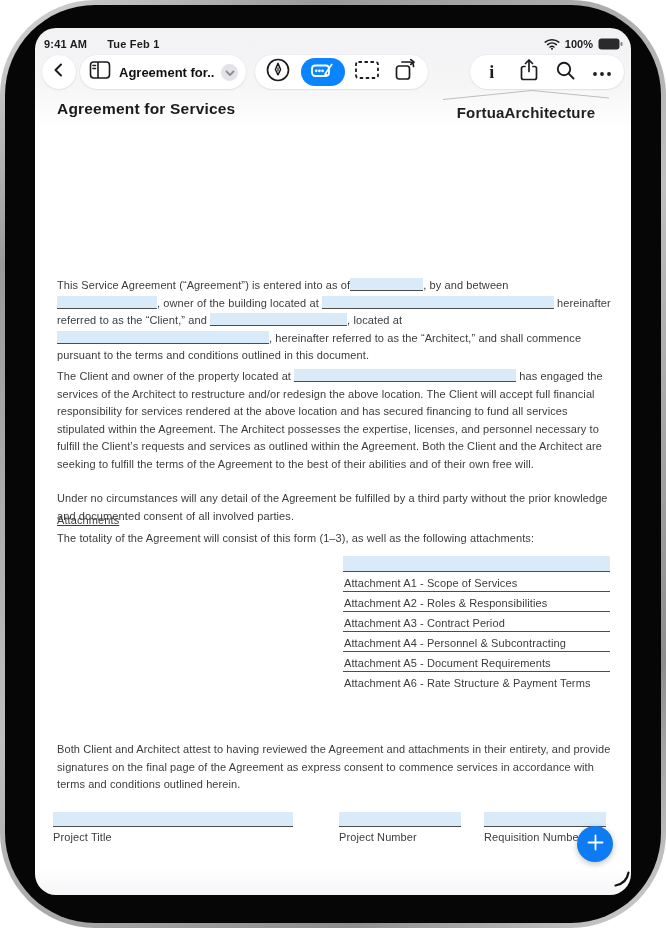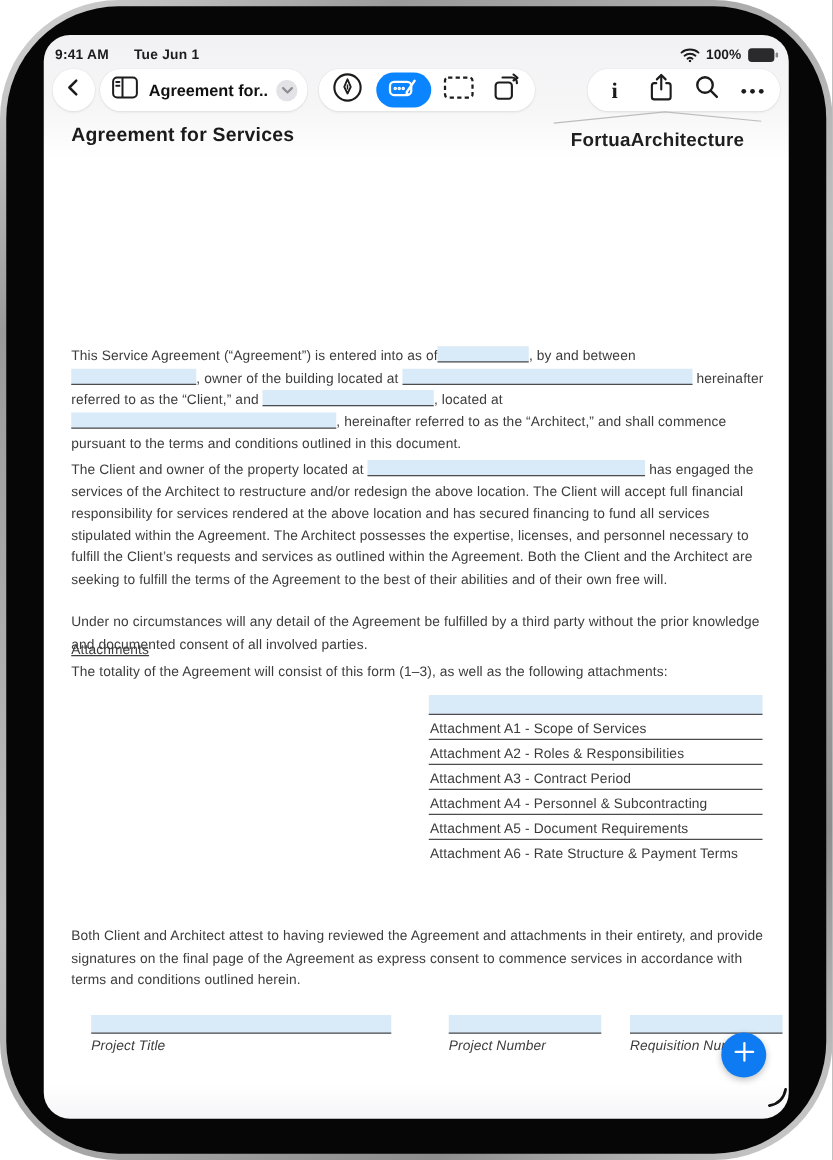--- a/index.html
+++ b/index.html
@@ -49,21 +49,21 @@
   .p-third{top:431px;}
   .p-closing{top:682px;}
   .blank{display:inline-block;background:#d9eaf8;border-bottom:1px solid #4c4c4c;height:12px;vertical-align:-2px;}
   .attach-heading{position:absolute;left:22px;top:486px;font-size:11px;text-decoration:underline;letter-spacing:.1px;}
   .attach-intro{position:absolute;left:22px;top:504px;font-size:11px;letter-spacing:.1px;}
   .attach-table{position:absolute;left:308px;top:528px;width:267px;font-size:11px;}
   .att-blank{height:15px;background:#d9eaf8;}
   .ruled{border-bottom:1px solid #4c4c4c;}
   .att-row{padding:4.5px 1px 2.5px 1px;letter-spacing:.1px;}
 
-  .fields-row{position:absolute;left:38px;top:784px;width:554px;height:46px;font-style:italic;}
+  .fields-row{position:absolute;left:18px;top:784px;width:554px;height:46px;}
   .field-block{position:absolute;top:0;}
   .field-block .blank-lg{height:14px;background:#d9eaf8;border-bottom:1.2px solid #4c4c4c;}
   .field-block .field-label{font-size:11px;margin-top:4px;color:#3c3c3c;letter-spacing:.1px;}
   .fb-1{left:0;width:240px;}
   .fb-2{left:286px;width:122px;}
   .fb-3{left:431px;width:122px;}
 
   .fab{position:absolute;left:542px;top:798px;width:36px;height:36px;border-radius:50%;background:#0f7bf2;
     display:flex;align-items:center;justify-content:center;box-shadow:0 2px 6px rgba(0,0,0,.25);cursor:pointer;}
   .page-curl{position:absolute;right:1px;bottom:4px;}
@@ -73,21 +73,21 @@
 
 <div class="stage">
   <div class="frame-edge"></div>
   <div class="frame-body"></div>
 
   <div class="screen">
 
     <div class="statusbar">
       <div class="sb-left">
         <span>9:41 AM</span>
-        <span>Tue Jun 1</span>
+        <span>Tue Feb 1</span>
       </div>
       <div class="sb-right">
         <span>
           <svg width="16" height="12" viewBox="0 0 16 12" fill="none" stroke="#1c1c1e" stroke-width="1.5" stroke-linecap="round">
             <path d="M1.2 4.1 C4.9 .8 11.1 .8 14.8 4.1"></path>
             <path d="M3.6 6.6 C6.1 4.5 9.9 4.5 12.4 6.6"></path>
             <path d="M6 9 C7.2 8.1 8.8 8.1 10 9"></path>
             <circle cx="8" cy="10.8" r="1" fill="#1c1c1e" stroke="none"></circle>
           </svg>
         </span>

